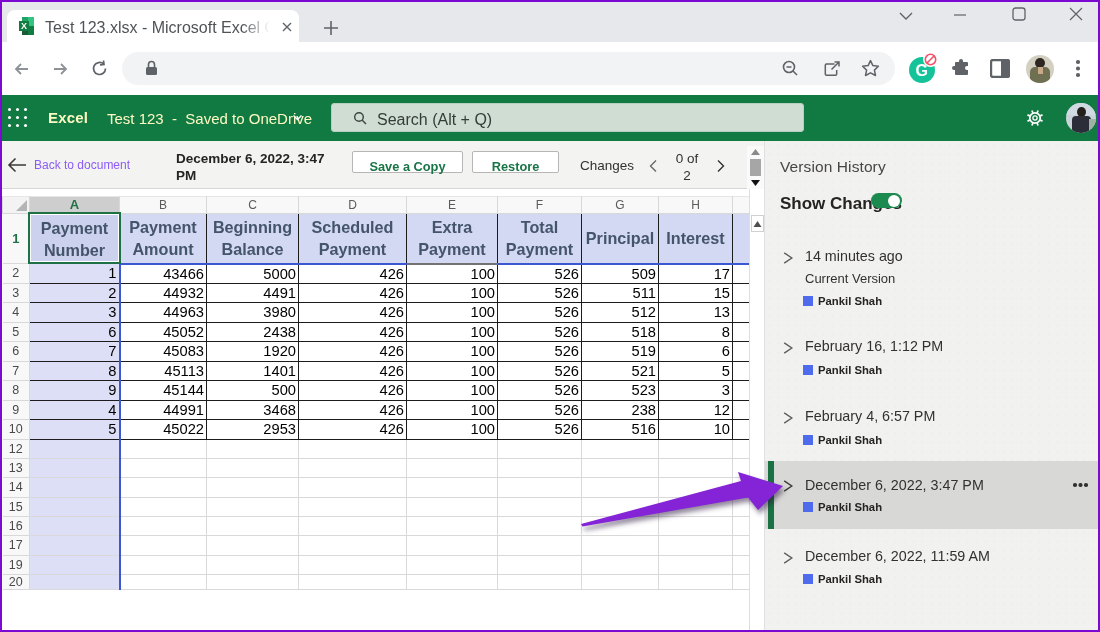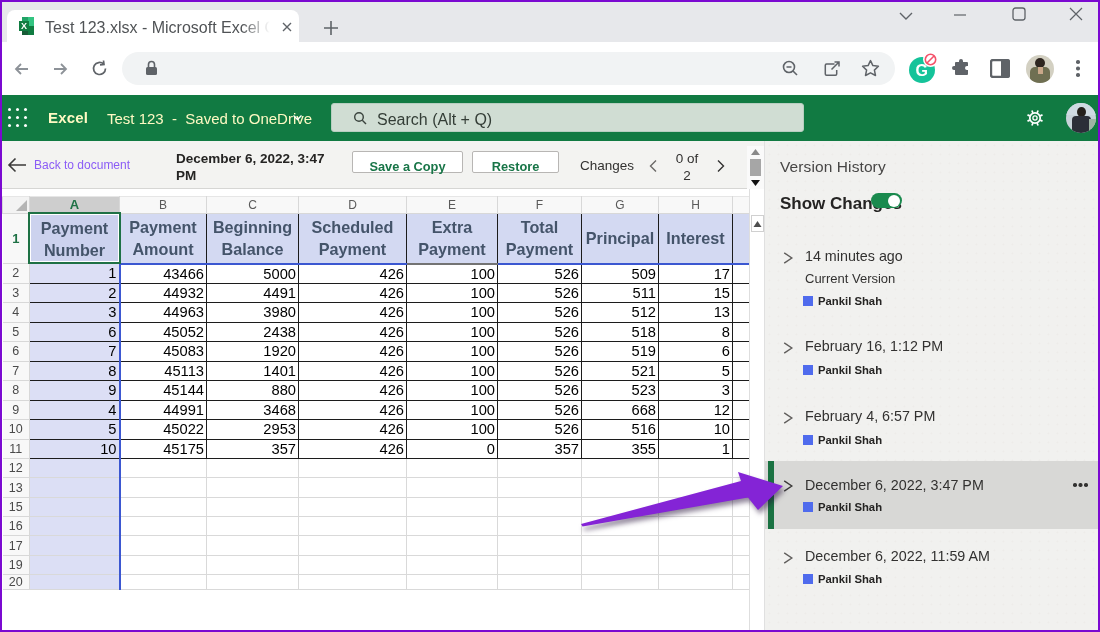--- a/index.html
+++ b/index.html
@@ -311,78 +311,78 @@
             <td class="dt">100</td>
             <td class="dt">526</td>
             <td class="dt">521</td>
             <td class="dt">5</td>
             <td class="dt"></td>
           </tr>
       <tr style="height:19.5px">
             <td class="rh">8</td>
             <td class="dt da" style="border-right:2px solid #3b57d1">9</td>
             <td class="dt">45144</td>
-            <td class="dt">880</td>
+            <td class="dt">500</td>
             <td class="dt">426</td>
             <td class="dt">100</td>
             <td class="dt">526</td>
             <td class="dt">523</td>
             <td class="dt">3</td>
             <td class="dt"></td>
           </tr>
       <tr style="height:19.5px">
             <td class="rh">9</td>
             <td class="dt da" style="border-right:2px solid #3b57d1">4</td>
             <td class="dt">44991</td>
             <td class="dt">3468</td>
             <td class="dt">426</td>
             <td class="dt">100</td>
             <td class="dt">526</td>
-            <td class="dt">668</td>
+            <td class="dt">238</td>
             <td class="dt">12</td>
             <td class="dt"></td>
           </tr>
       <tr style="height:19.5px">
             <td class="rh">10</td>
             <td class="dt da" style="border-right:2px solid #3b57d1">5</td>
             <td class="dt">45022</td>
             <td class="dt">2953</td>
             <td class="dt">426</td>
             <td class="dt">100</td>
             <td class="dt">526</td>
             <td class="dt">516</td>
             <td class="dt">10</td>
             <td class="dt"></td>
           </tr>
-      <tr style="height:19.5px">
-            <td class="rh">11</td>
-            <td class="dt da" style="border-right:2px solid #3b57d1">10</td>
-            <td class="dt">45175</td>
-            <td class="dt">357</td>
-            <td class="dt">426</td>
-            <td class="dt">0</td>
-            <td class="dt">357</td>
-            <td class="dt">355</td>
-            <td class="dt">1</td>
-            <td class="dt"></td>
-          </tr>
       <tr style="height:19.35px">
             <td class="rh">12</td>
             <td class="ea"></td>
             <td class="em"></td>
             <td class="em"></td>
             <td class="em"></td>
             <td class="em"></td>
             <td class="em"></td>
             <td class="em"></td>
             <td class="em"></td>
             <td class="em"></td>
           </tr>
       <tr style="height:19.35px">
             <td class="rh">13</td>
+            <td class="ea"></td>
+            <td class="em"></td>
+            <td class="em"></td>
+            <td class="em"></td>
+            <td class="em"></td>
+            <td class="em"></td>
+            <td class="em"></td>
+            <td class="em"></td>
+            <td class="em"></td>
+          </tr>
+      <tr style="height:19.35px">
+            <td class="rh">14</td>
             <td class="ea"></td>
             <td class="em"></td>
             <td class="em"></td>
             <td class="em"></td>
             <td class="em"></td>
             <td class="em"></td>
             <td class="em"></td>
             <td class="em"></td>
             <td class="em"></td>
           </tr>

